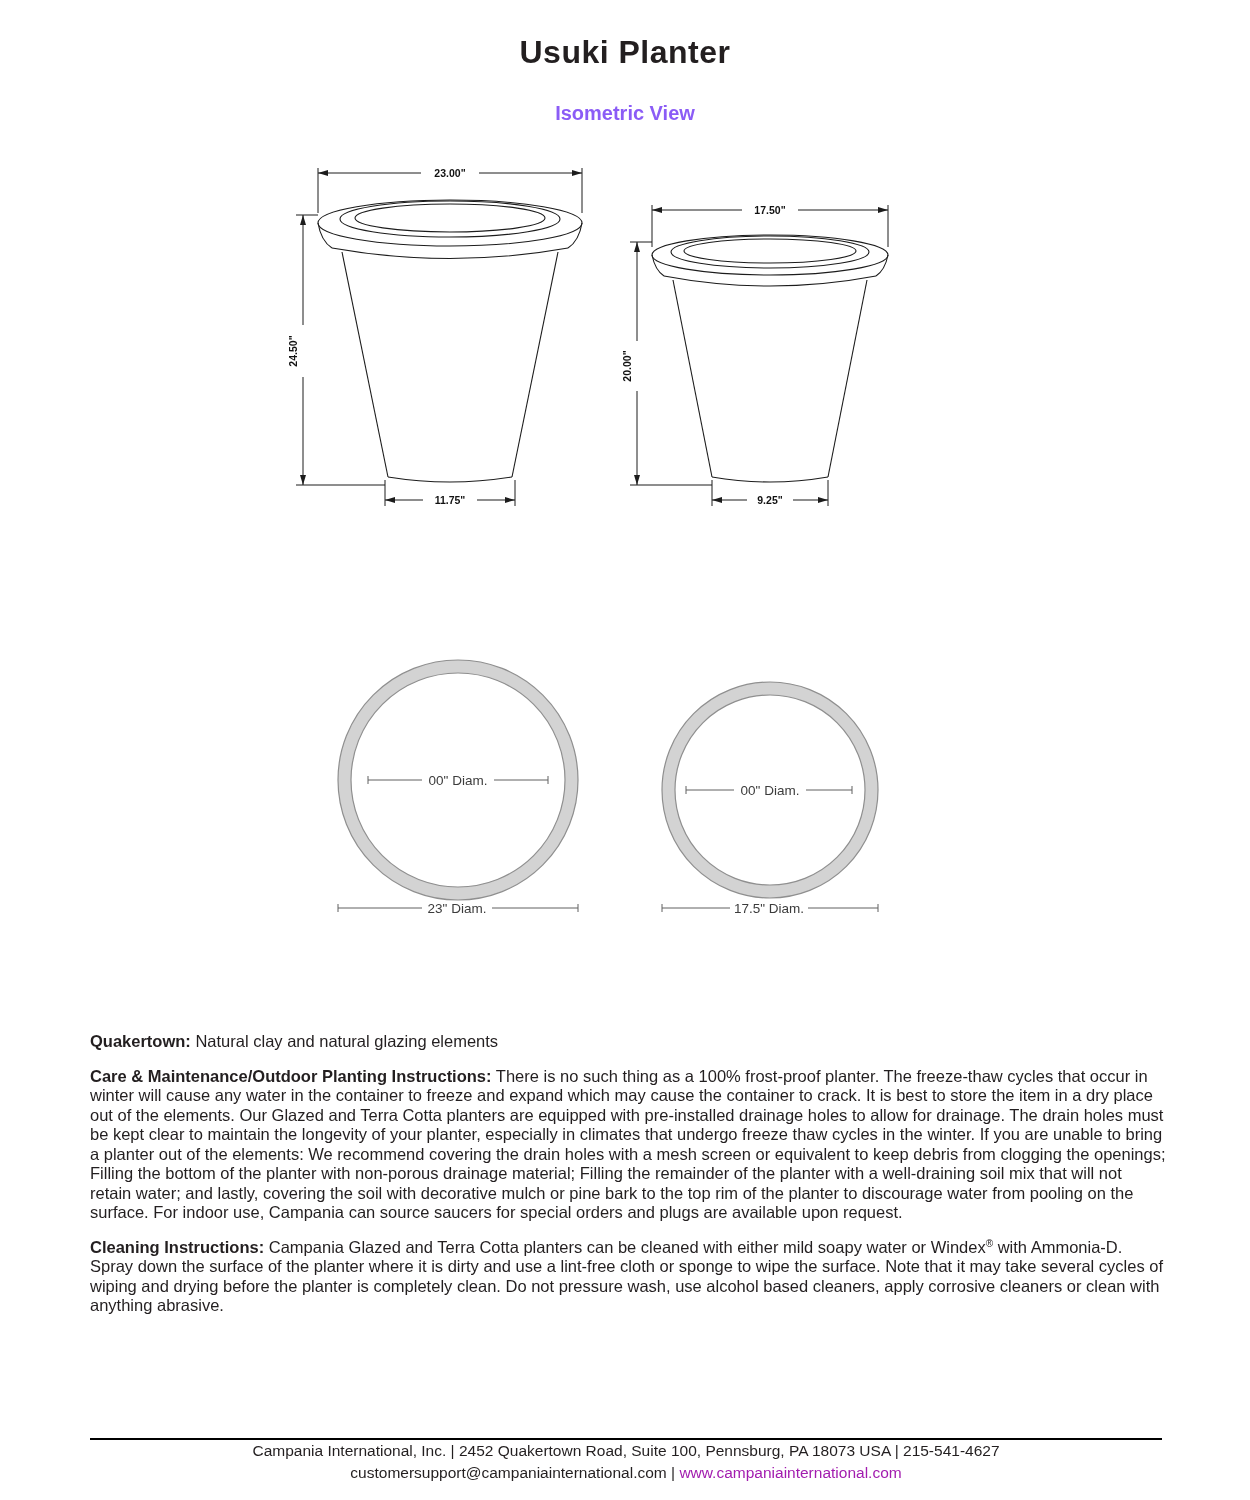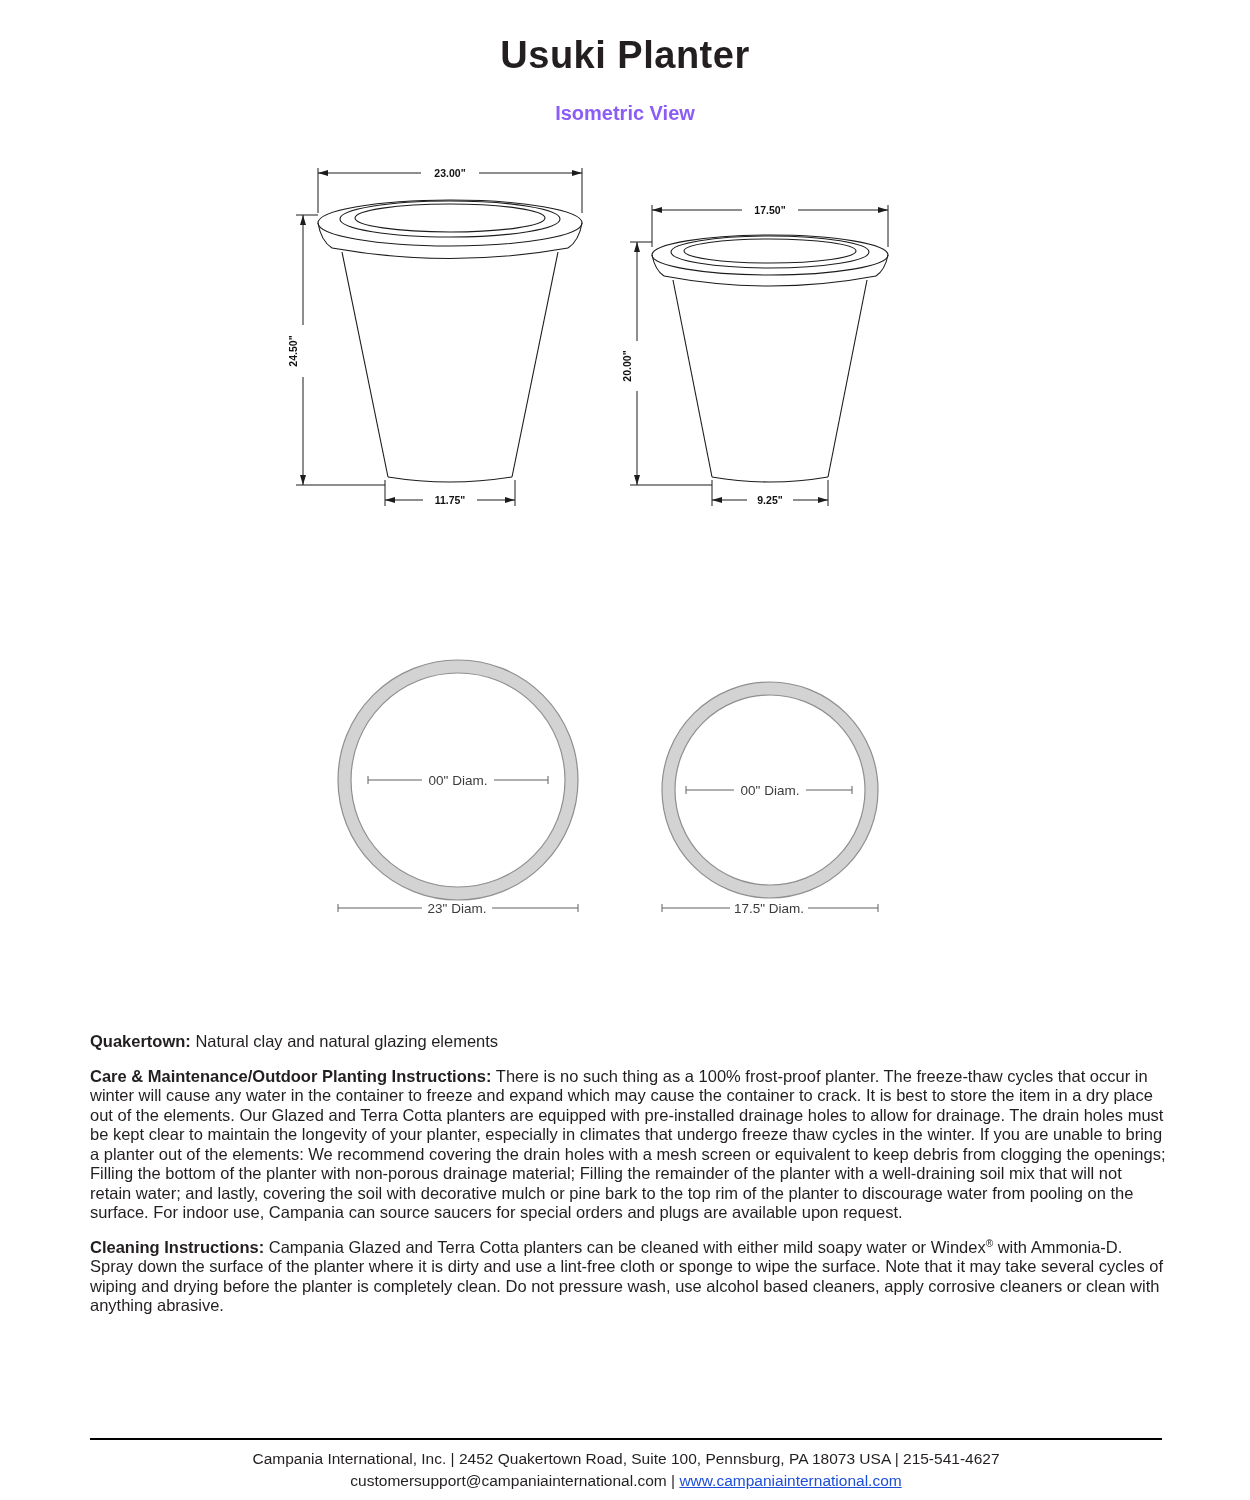--- a/index.html
+++ b/index.html
@@ -3,21 +3,21 @@
 <meta charset="utf-8">
 <style>
   * { margin:0; padding:0; box-sizing:border-box; }
   html,body { background:#ffffff; }
   .page {
     position:relative; width:1250px; height:1500px; background:#fff;
     font-family:"Liberation Sans", sans-serif; color:#231f20; overflow:hidden;
   }
   .title {
     position:absolute; top:34px; left:0; width:100%; text-align:center;
-    font-size:38px; font-weight:bold; color:#231f20; letter-spacing:.5px;
+    font-size:32px; font-weight:bold; color:#231f20; letter-spacing:.5px;
   }
   .heading {
     position:absolute; left:0; width:100%; text-align:center;
     font-size:20px; font-weight:bold; color:#8b5cf6;
   }
   #iso-heading { top:102px; }
   #top-heading { top:620px; }
   svg.drawing { position:absolute; }
   #iso-svg { left:285px; top:155px; }
   #top-svg { left:330px; top:650px; }
@@ -34,24 +34,24 @@
   .ring-inner { fill:#ffffff; stroke:#8f8f8f; stroke-width:1.2; }
   .text-area {
     position:absolute; left:90px; top:1032px; width:1076px;
     font-size:16.5px; line-height:19.5px; color:#231f20;
   }
   .text-area p { margin-bottom:15px; }
   .text-area b { font-weight:bold; }
   sup { font-size:10px; line-height:0; vertical-align:super; }
   .footer {
     position:absolute; left:90px; top:1438px; width:1072px;
-    border-top:2px solid #000; text-align:center; padding-top:8px;
+    border-top:2px solid #000; text-align:center; padding-top:0;
     font-size:15.5px; line-height:21.5px; color:#231f20;
   }
-  .footer .link { color:#1d4ed8; text-decoration:underline; cursor:pointer; }
+  .footer .link { color:#a21caf; cursor:pointer; }
 </style>
 </head>
 <body>
 
 <div class="page">
 
   <div class="title">Usuki Planter</div>
 
   <div class="heading" id="iso-heading">Isometric View</div>
 

